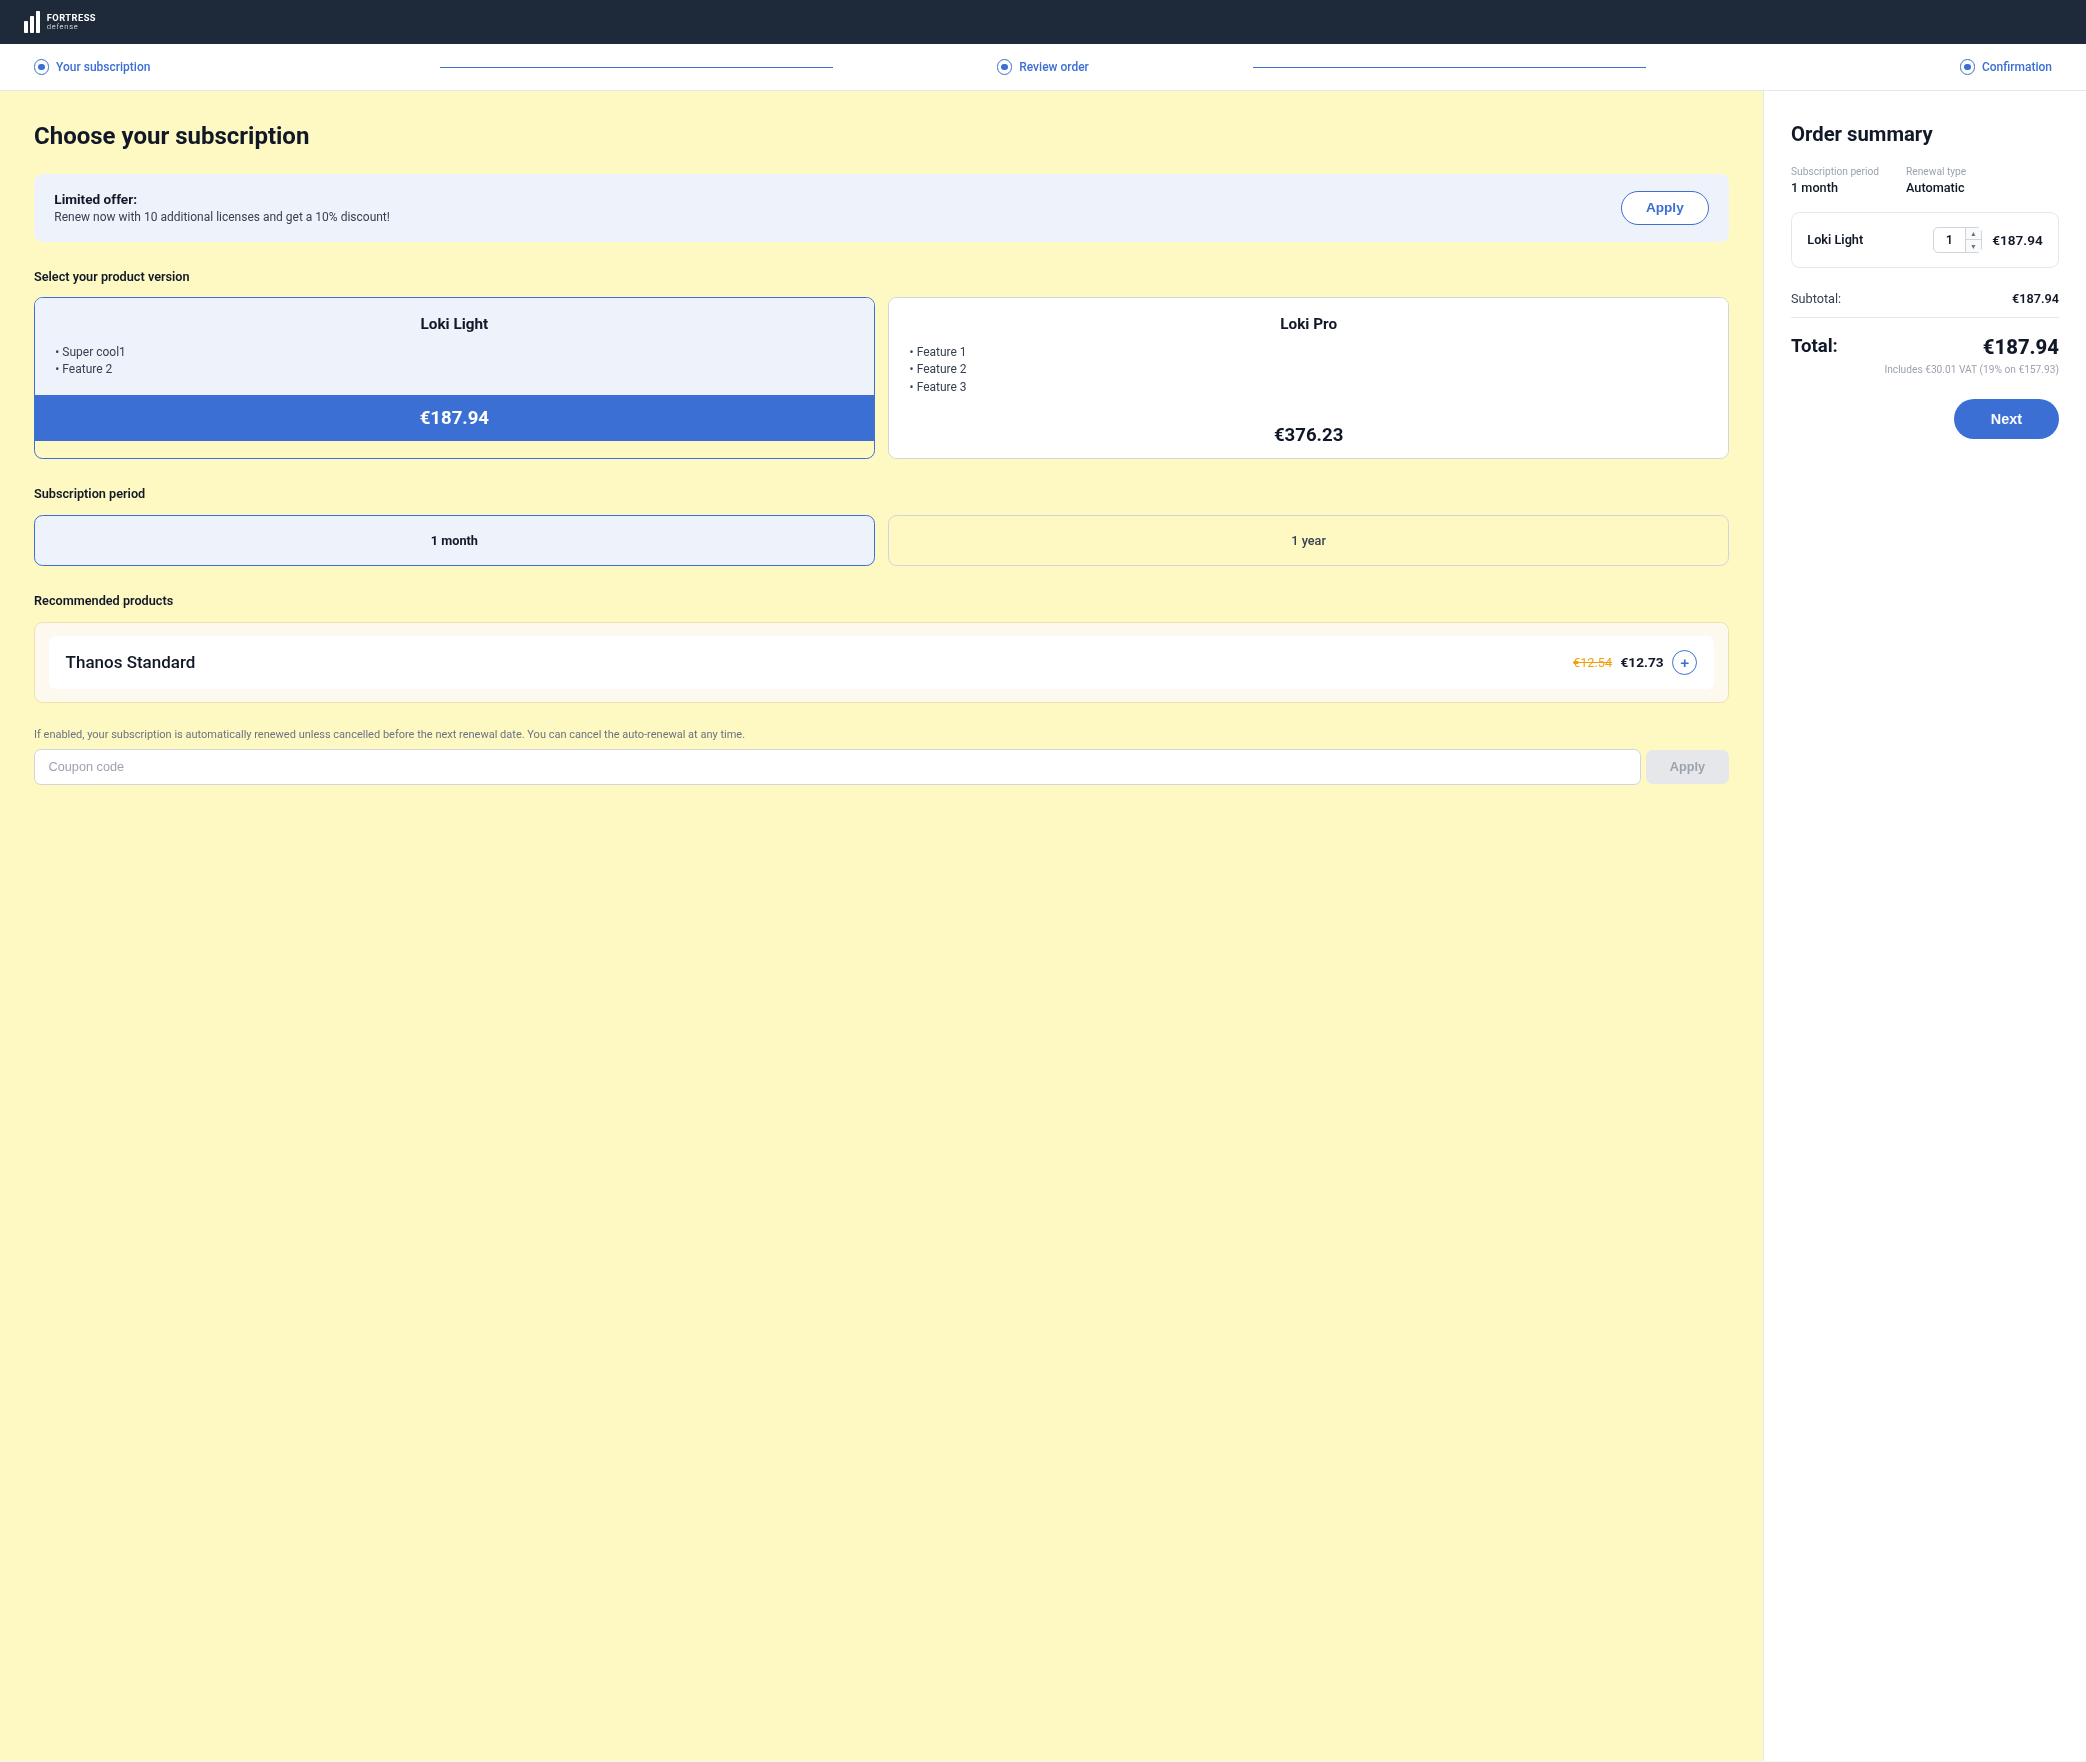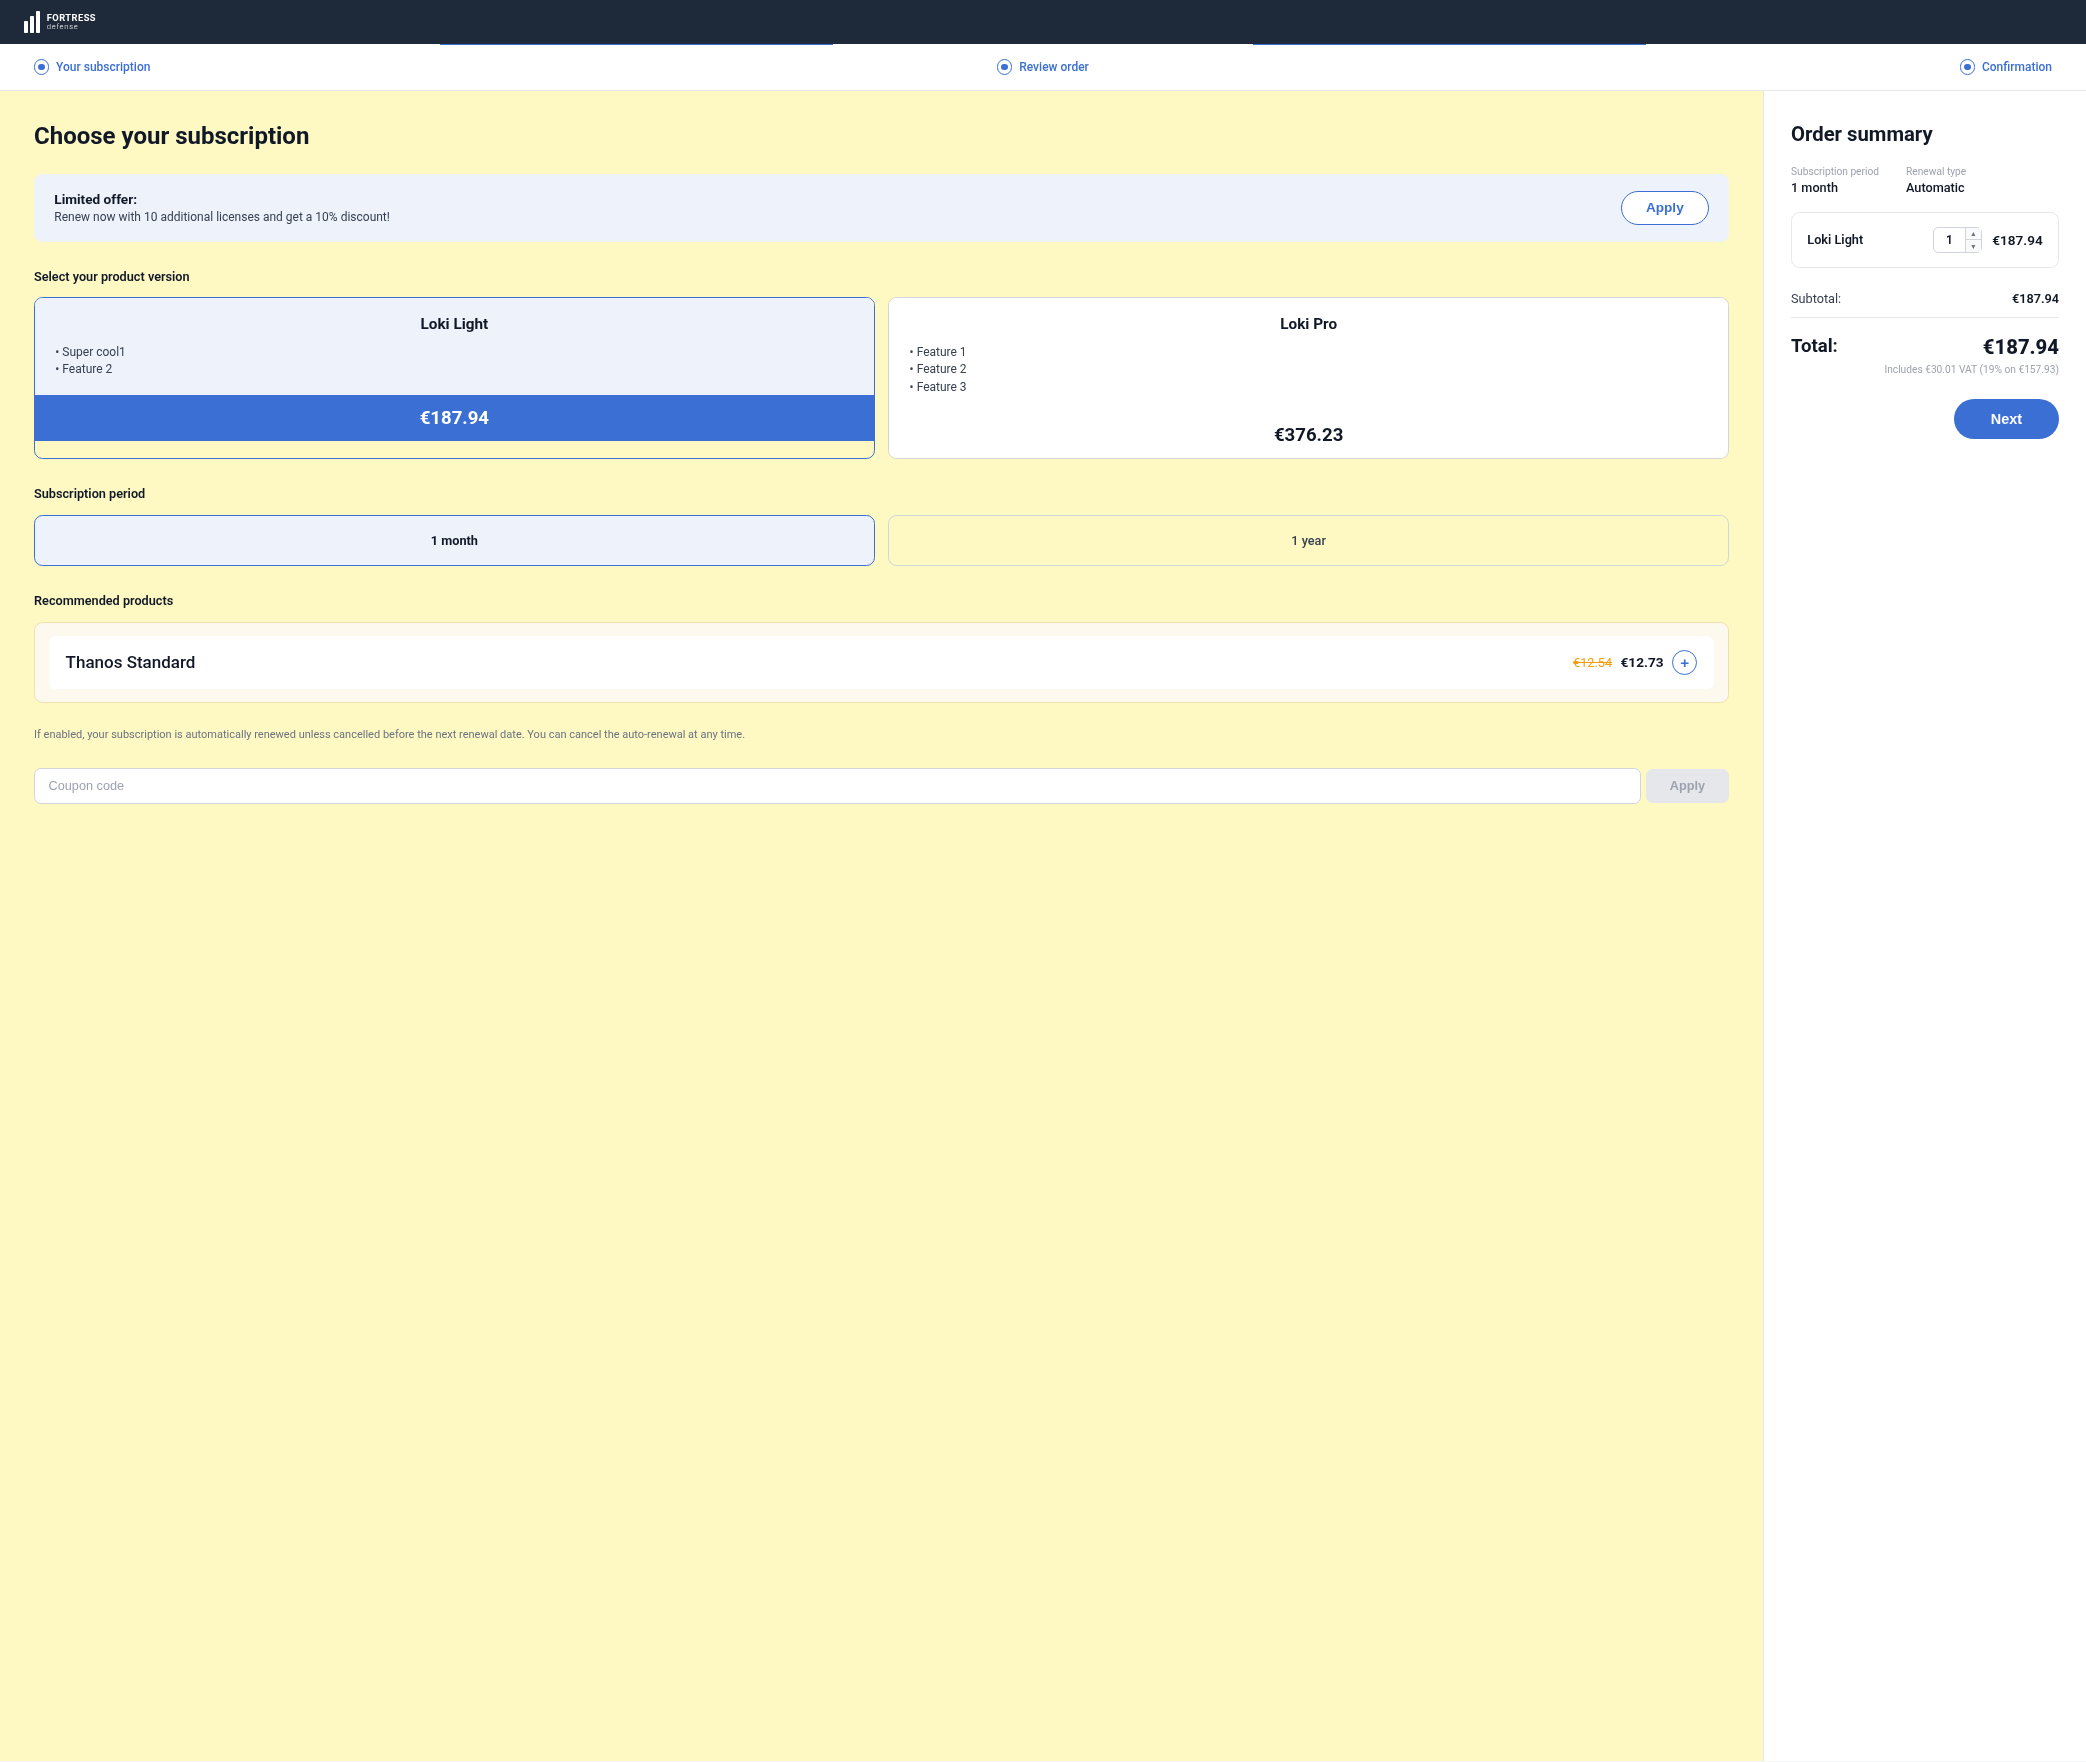--- a/index.html
+++ b/index.html
@@ -43,20 +43,21 @@
       line-height: 1.1;
     }
 
     
     .stepper {
       background: white;
       border-bottom: 0.8px solid #e5e7eb;
       padding: 0 34px;
       height: 47px;
       display: flex;
+      align-items: center;
       gap: 0;
     }
     .step {
       display: flex;
       align-items: center;
       gap: 6.8px;
       flex: 1;
     }
     .step-circle {
       width: 15.3px;
@@ -320,21 +321,21 @@
       border-radius: 50%;
       position: absolute;
       top: 2.5px;
       right: 2.5px;
       transition: left 0.2s;
     }
 
     .renewal-note {
       font-size: 11px;
       color: #6b7280;
-      margin-bottom: 24px;
+      margin-bottom: 5px;
       line-height: 1.5;
     }
 
     
     .coupon-row {
       display: flex;
       gap: 5px;
       align-items: center;
     }
     .coupon-input {

